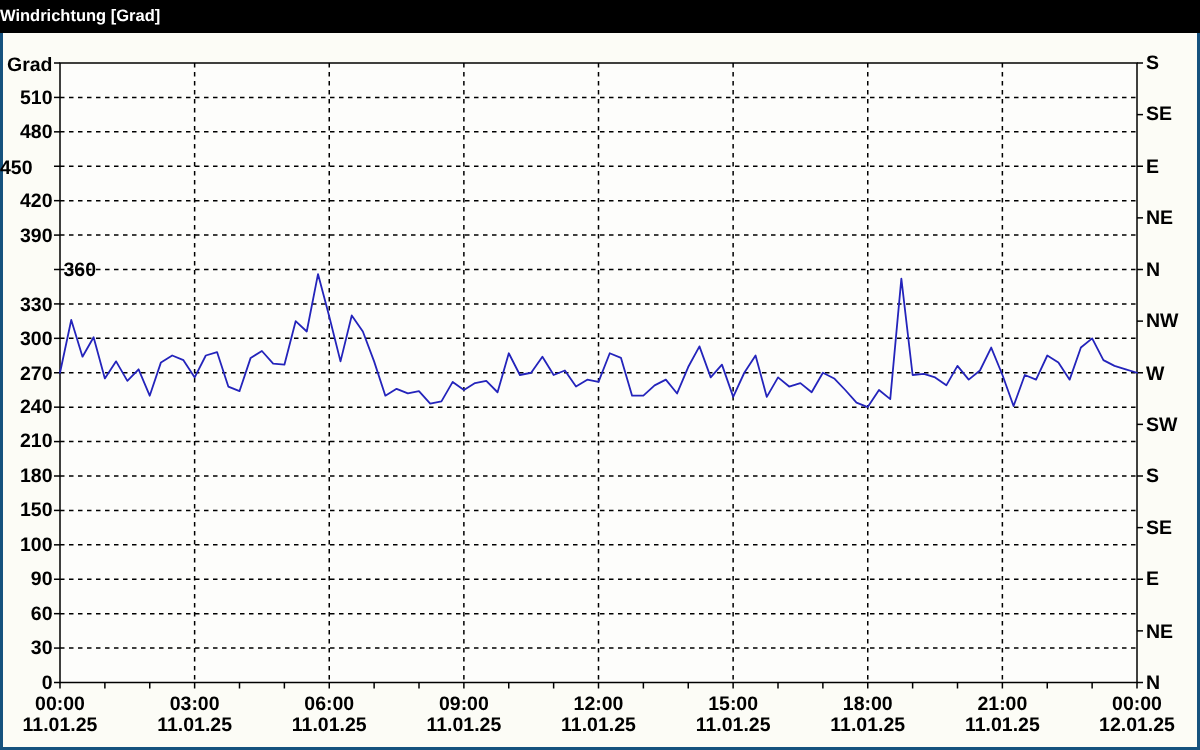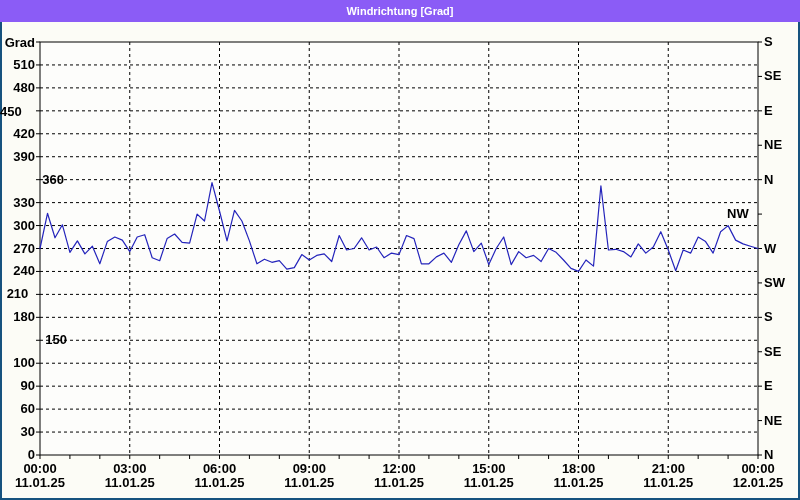--- a/index.html
+++ b/index.html
@@ -1,19 +1,19 @@
 <!DOCTYPE html>
 <html><head>
 <meta charset="utf-8">
 <style>
   html,body{margin:0;padding:0;}
   body{width:800px;height:500px;font-family:"Liberation Sans",sans-serif;}
   .window{position:relative;width:800px;height:500px;background:#16527e;overflow:hidden;}
-  .titlebar{position:absolute;left:0;top:0;width:800px;height:22px;background:#8b5cf6;
-    color:#ffffff;font-size:11px;font-weight:bold;text-align:center;line-height:22px;}
+  .titlebar{position:absolute;left:0;top:0;width:800px;height:22px;background:#000000;
+    color:#ffffff;font-size:11px;font-weight:bold;text-align:left;line-height:22px;}
   .content{position:absolute;left:2px;top:22px;width:796px;height:476px;background:#fcfcf6;}
   #plot-svg{position:absolute;left:0;top:0;}
   #labels{position:absolute;left:0;top:0;width:800px;height:500px;pointer-events:none;}
   .lbl{position:absolute;font-size:13px;font-weight:bold;color:#000;height:12px;line-height:12px;white-space:nowrap;}
 </style>
 </head>
 <body>
 
 <div class="window">
   <div class="titlebar">
@@ -106,41 +106,41 @@
       <line x1="758" y1="455" x2="758" y2="459" stroke="#000" stroke-width="1"></line>
       <polyline points="40.0,248.5 47.5,213.3 55.0,237.8 62.4,224.8 69.9,252.3 77.4,240.9 84.9,253.9 92.4,246.2 99.8,263.8 107.3,241.6 114.8,237.0 122.3,240.1 129.8,251.6 137.2,237.0 144.7,234.7 152.2,257.7 159.7,260.7 167.1,238.6 174.6,234.0 182.1,242.4 189.6,243.1 197.1,214.1 204.5,221.0 212.0,182.7 219.5,211.0 227.0,240.9 234.5,210.3 241.9,221.0 249.4,240.9 256.9,263.8 264.4,259.2 271.9,262.3 279.3,260.7 286.8,269.1 294.3,267.6 301.8,254.6 309.3,260.0 316.7,255.4 324.2,253.9 331.7,261.5 339.2,235.5 346.6,250.0 354.1,248.5 361.6,237.8 369.1,250.0 376.6,247.0 384.0,257.7 391.5,253.1 399.0,254.6 406.5,235.5 414.0,238.6 421.4,263.8 428.9,263.8 436.4,256.9 443.9,253.1 451.4,262.3 458.8,244.7 466.3,230.9 473.8,251.6 481.3,243.1 488.8,264.6 496.2,248.5 503.7,237.0 511.2,264.6 518.7,251.6 526.1,257.7 533.6,255.4 541.1,261.5 548.6,248.5 556.1,252.3 563.5,260.0 571.0,268.4 578.5,271.4 586.0,260.0 593.5,266.1 600.9,185.8 608.4,250.0 615.9,249.3 623.4,251.6 630.9,256.9 638.3,243.9 645.8,253.1 653.3,247.0 660.8,231.7 668.3,250.0 675.7,270.7 683.2,250.0 690.7,253.1 698.2,237.0 705.6,241.6 713.1,253.1 720.6,231.7 728.1,225.6 735.6,240.1 743.0,243.9 750.5,246.2 758.0,248.5" fill="none" stroke="#2424bb" stroke-width="1.2" stroke-linejoin="round" stroke-linecap="round"></polyline>
     </svg>
   <div id="labels">
     <div class="lbl" id="grad-title" style="left:0px;top:37px;width:35px;text-align:right;">Grad</div>
   <div class="lbl" style="left: 0px; top: 449px; width: 35px; text-align: right;">0</div>
       <div class="lbl" style="left: 0px; top: 426.056px; width: 35px; text-align: right;">30</div>
       <div class="lbl" style="left: 0px; top: 403.111px; width: 35px; text-align: right;">60</div>
       <div class="lbl" style="left: 0px; top: 380.167px; width: 35px; text-align: right;">90</div>
       <div class="lbl" style="left: 0px; top: 357.222px; width: 35px; text-align: right;">100</div>
-      <div class="lbl" style="left: 0px; top: 334.278px; width: 35px; text-align: right; padding-left: 32px;">150</div>
+      <div class="lbl" style="left: 0px; top: 334.278px; width: 35px; text-align: right;">150</div>
       <div class="lbl" style="left: 0px; top: 311.333px; width: 35px; text-align: right;">180</div>
-      <div class="lbl" style="left: 0px; top: 288.389px; width: 35px; text-align: center;">210</div>
+      <div class="lbl" style="left: 0px; top: 288.389px; width: 35px; text-align: right;">210</div>
       <div class="lbl" style="left: 0px; top: 265.444px; width: 35px; text-align: right;">240</div>
       <div class="lbl" style="left: 0px; top: 242.5px; width: 35px; text-align: right;">270</div>
       <div class="lbl" style="left: 0px; top: 219.556px; width: 35px; text-align: right;">300</div>
       <div class="lbl" style="left: 0px; top: 196.611px; width: 35px; text-align: right;">330</div>
       <div class="lbl" style="left: 0px; top: 173.667px; width: 35px; text-align: right; margin-left: 29px;">360</div>
       <div class="lbl" style="left: 0px; top: 150.722px; width: 35px; text-align: right;">390</div>
       <div class="lbl" style="left: 0px; top: 127.778px; width: 35px; text-align: right;">420</div>
       <div class="lbl" style="left: 0px; top: 106px; width: 35px; text-align: left;">450</div>
       <div class="lbl" style="left: 0px; top: 81.8889px; width: 35px; text-align: right;">480</div>
       <div class="lbl" style="left: 0px; top: 58.9444px; width: 35px; text-align: right;">510</div>
       <div class="lbl" style="left: 764px; top: 449px; width: 32px; text-align: left;">N</div>
       <div class="lbl" style="left: 764px; top: 414.583px; width: 32px; text-align: left;">NE</div>
       <div class="lbl" style="left: 764px; top: 380.167px; width: 32px; text-align: left;">E</div>
       <div class="lbl" style="left: 764px; top: 345.75px; width: 32px; text-align: left;">SE</div>
       <div class="lbl" style="left: 764px; top: 311.333px; width: 32px; text-align: left;">S</div>
       <div class="lbl" style="left: 764px; top: 276.917px; width: 32px; text-align: left;">SW</div>
       <div class="lbl" style="left: 764px; top: 242.5px; width: 32px; text-align: left;">W</div>
-      <div class="lbl" style="left: 727px; top: 208.083px; width: 32px; text-align: left;">NW</div>
+      <div class="lbl" style="left: 764px; top: 208.083px; width: 32px; text-align: left;">NW</div>
       <div class="lbl" style="left: 764px; top: 173.667px; width: 32px; text-align: left;">N</div>
       <div class="lbl" style="left: 764px; top: 139.25px; width: 32px; text-align: left;">NE</div>
       <div class="lbl" style="left: 764px; top: 104.833px; width: 32px; text-align: left;">E</div>
       <div class="lbl" style="left: 764px; top: 70.4167px; width: 32px; text-align: left;">SE</div>
       <div class="lbl" style="left: 764px; top: 36px; width: 32px; text-align: left;">S</div>
       <div class="lbl" style="left: 10px; top: 463px; width: 60px; text-align: center;">00:00</div>
       <div class="lbl" style="left: 10px; top: 477px; width: 60px; text-align: center;">11.01.25</div>
       <div class="lbl" style="left: 99.75px; top: 463px; width: 60px; text-align: center;">03:00</div>
       <div class="lbl" style="left: 99.75px; top: 477px; width: 60px; text-align: center;">11.01.25</div>
       <div class="lbl" style="left: 189.5px; top: 463px; width: 60px; text-align: center;">06:00</div>

